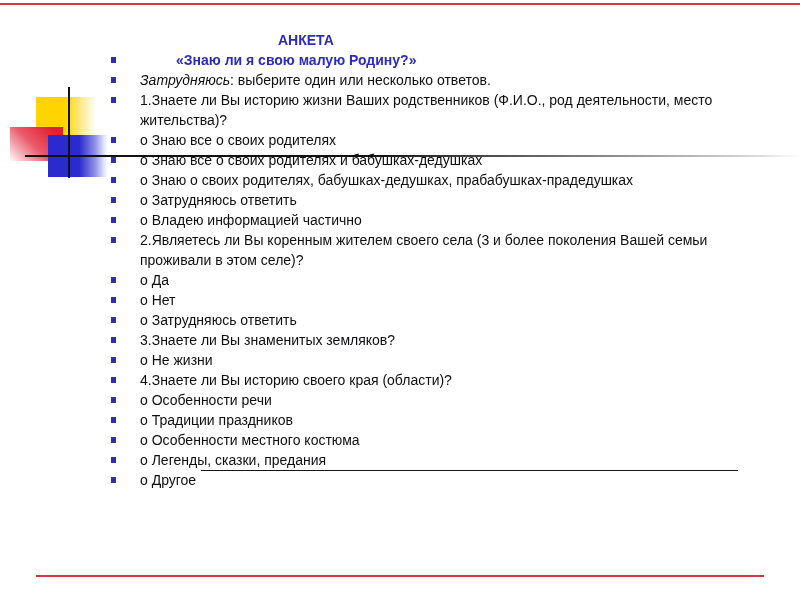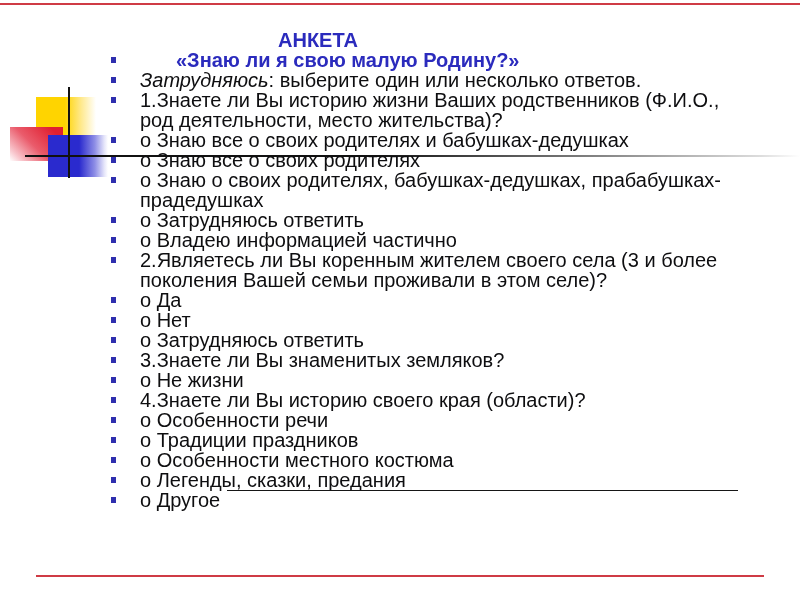--- a/index.html
+++ b/index.html
@@ -37,21 +37,21 @@
     background:var(--black-line,#111);
   }
   .hline{
     position:absolute;left:25px;top:155px;width:775px;height:2px;z-index:4;
     background:linear-gradient(90deg,var(--black-line,#111) 0%,var(--black-line,#111) 45%,#888 75%,#ddd 95%,rgba(255,255,255,0) 100%);
   }
 
   
   .content{
     position:absolute;left:110px;top:30px;width:636px;z-index:5;
-    font-size:20px;line-height:20px;
+    font-size:14px;line-height:20px;
   }
   .title-row{
     padding-left:168px;font-weight:bold;
     color:var(--title-blue,#2b2bbd);
   }
   .row{display:flex;align-items:flex-start;}
   .bullet{flex:0 0 30px;position:relative;align-self:stretch;}
   .bullet::after{
     content:"";position:absolute;left:1px;top:7px;width:5px;height:6px;
     background:var(--bullet-blue,#2f2fae);
@@ -86,25 +86,25 @@
         <div class="row">
           <span class="bullet"></span>
           <span class="txt"><i>Затрудняюсь</i>: выберите один или несколько ответов.</span>
         </div>
         <div class="row">
           <span class="bullet"></span>
           <span class="txt">1.Знаете ли Вы историю жизни Ваших родственников (Ф.И.О., род деятельности, место жительства)?</span>
         </div>
         <div class="row">
           <span class="bullet"></span>
-          <span class="txt">о Знаю все о своих родителях и бабушках-дедушках</span>
+          <span class="txt">о Знаю все о своих родителях</span>
         </div>
         <div class="row">
           <span class="bullet"></span>
-          <span class="txt">о Знаю все о своих родителях</span>
+          <span class="txt">о Знаю все о своих родителях и бабушках-дедушках</span>
         </div>
         <div class="row">
           <span class="bullet"></span>
           <span class="txt">о Знаю о своих родителях, бабушках-дедушках, прабабушках-прадедушках</span>
         </div>
         <div class="row">
           <span class="bullet"></span>
           <span class="txt">о Затрудняюсь ответить</span>
         </div>
         <div class="row">

